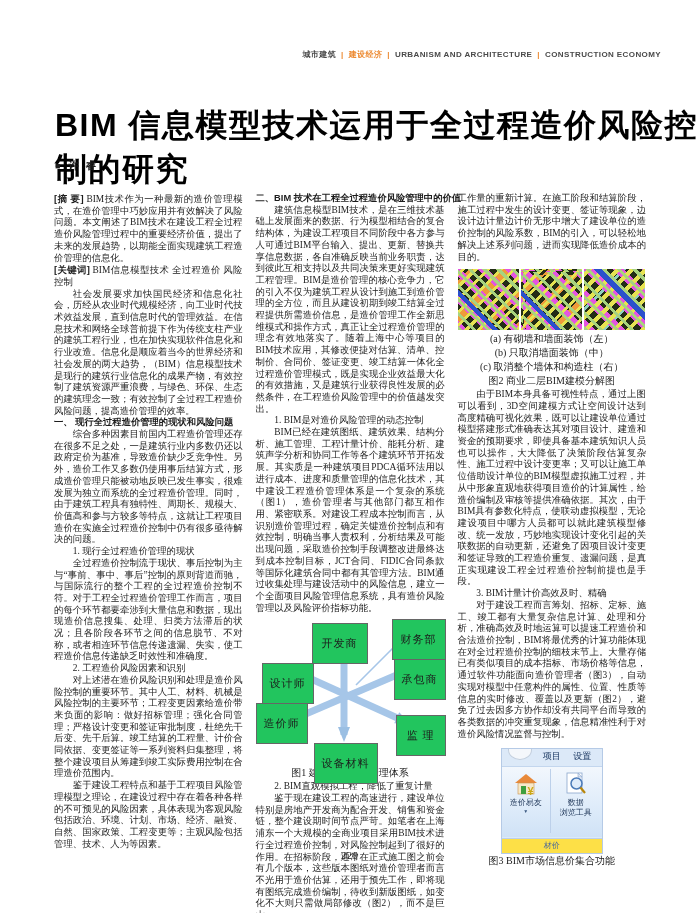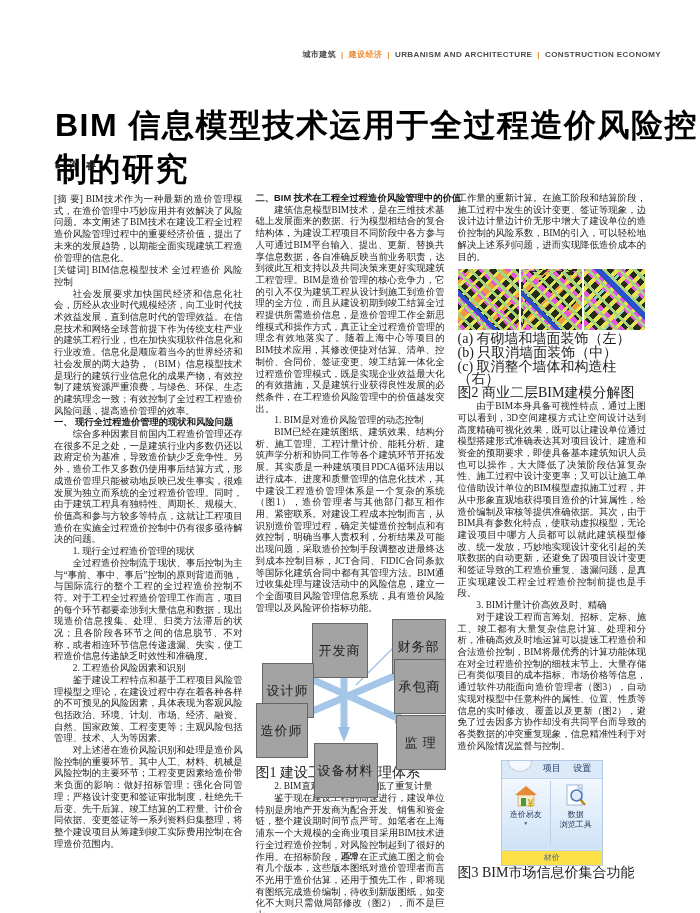--- a/index.html
+++ b/index.html
@@ -22,28 +22,28 @@
   
   .columns{position:absolute;left:54px;top:181px;width:592px;display:flex;gap:13px;}
   .col{width:189px;font-size:9.4px;line-height:11.7px;text-align:justify;}
   p.body{margin:0;text-indent:2em;}
   p.noindent{margin:0;text-indent:0;}
   .h-sec{font-family:"Liberation Sans",sans-serif;font-weight:bold;font-size:9.3px;
          margin:0;white-space:nowrap;letter-spacing:0;}
   .h-sub{margin:0;text-indent:2em;}
   .abs{margin:0 0 13px 0;}
   .kw{margin:0 0 15px 0;}
-  .lbl{font-family:"Liberation Sans",sans-serif;font-weight:normal;}
+  .lbl{font-family:"Liberation Sans",sans-serif;font-weight:bold;}
 
   
   .fig1{position:relative;width:189px;height:146px;margin:5px 0 2px 0;}
   .fig1 svg{position:absolute;left:0;top:0;}
-  .f1box{position:absolute;background:#a3a3a3;border:1px solid #666;font-size:13px;
-         line-height:1;padding:20px 0;text-align:center;letter-spacing:1px;}
-  .figcap{text-align:left;font-size:14px;line-height:12px;margin:1px 0 2px 0;text-indent:0;}
+  .f1box{position:absolute;background:#22c55e;border:1px solid #666;font-size:11px;
+         line-height:1;padding:14px 0;text-align:center;letter-spacing:1px;}
+  .figcap{text-align:center;font-size:10px;line-height:12px;margin:1px 0 2px 0;text-indent:0;}
 
   
   .fig2row{display:flex;gap:2px;margin:6px 0 3px 0;}
   .bim{width:61px;height:61px;background-color:#232c16;
     background-image:
       linear-gradient(45deg,transparent 28%,#2b50cc 28%,#2b50cc 33%,transparent 33%),
       repeating-linear-gradient(45deg,#a8d37f 0 3px,transparent 3px 10px),
       repeating-linear-gradient(-45deg,#e6e352 0 3px,transparent 3px 9px),
       repeating-linear-gradient(45deg,#e455e0 0 7px,transparent 7px 19px),
       repeating-linear-gradient(-45deg,#ef9b3a 0 6px,transparent 6px 24px);}
@@ -96,22 +96,22 @@
 
     <div class="col">
       <p class="abs noindent"><span class="lbl">[摘  要]</span> <span>BIM技术作为一种最新的造价管理模式，在造价管理中巧妙应用并有效解决了风险问题。本文阐述了BIM技术在建设工程全过程造价风险管理过程中的重要经济价值，提出了未来的发展趋势，以期能全面实现建筑工程造价管理的信息化。</span></p>
       <p class="kw noindent"><span class="lbl">[关键词]</span> <span>BIM信息模型技术  全过程造价  风险控制</span></p>
       <p class="body">社会发展要求加快国民经济和信息化社会，历经从农业时代规模经济，向工业时代技术效益发展，直到信息时代的管理效益。在信息技术和网络全球普前提下作为传统支柱产业的建筑工程行业，也在加快实现软件信息化和行业改造。信息化是顺应着当今的世界经济和社会发展的两大趋势，（BIM）信息模型技术是现行的建筑行业信息化的成果产物，有效控制了建筑资源严重浪费，与绿色、环保、生态的建筑理念一致；有效控制了全过程工程造价风险问题，提高造价管理的效率。</p>
       <p class="h-sec">一、 现行全过程造价管理的现状和风险问题</p>
       <p class="body">综合多种因素目前国内工程造价管理还存在很多不足之处，一是建筑行业内多数仍还以政府定价为基准，导致造价缺少乏竞争性。另外，造价工作又多数仍使用事后结算方式，形成造价管理只能被动地反映已发生事实，很难发展为独立而系统的全过程造价管理。同时，由于建筑工程具有独特性、周期长、规模大、价值高和参与方较多等特点，这就让工程项目造价在实施全过程造价控制中仍有很多亟待解决的问题。</p>
       <p class="h-sub">1. 现行全过程造价管理的现状</p>
       <p class="body">全过程造价控制流于现状、事后控制为主与“事前、事中、事后”控制的原则背道而驰，与国际流行的整个工程的全过程造价控制不符。对于工程全过程造价管理工作而言，项目的每个环节都要牵涉到大量信息和数据，现出现造价信息搜集、处理、归类方法滞后的状况；且各阶段各环节之间的信息脱节、不对称，或者相连环节信息传递遗漏、失实，使工程造价信息传递缺乏时效性和准确度。</p>
       <p class="h-sub">2. 工程造价风险因素和识别</p>
+      <p class="body">对上述潜在造价风险识别和处理是造价风险控制的重要环节。其中人工、材料、机械是风险控制的主要环节；工程变更因素给造价带来负面的影响：做好招标管理；强化合同管理；严格设计变更和签证审批制度，杜绝先干后变、先干后算。竣工结算的工程量、计价合同依据、变更签证等一系列资料归集整理，将整个建设项目从筹建到竣工实际费用控制在合理造价范围内。</p>
       <p class="body">鉴于建设工程特点和基于工程项目风险管理模型之理论，在建设过程中存在着各种各样的不可预见的风险因素，具体表现为客观风险包括政治、环境、计划、市场、经济、融资、自然、国家政策、工程变更等；主观风险包括管理、技术、人为等因素。</p>
-      <p class="body">对上述潜在造价风险识别和处理是造价风险控制的重要环节。其中人工、材料、机械是风险控制的主要环节；工程变更因素给造价带来负面的影响：做好招标管理；强化合同管理；严格设计变更和签证审批制度，杜绝先干后变、先干后算。竣工结算的工程量、计价合同依据、变更签证等一系列资料归集整理，将整个建设项目从筹建到竣工实际费用控制在合理造价范围内。</p>
     </div>
 
     <div class="col">
       <p class="h-sec">二、BIM 技术在工程全过程造价风险管理中的价值</p>
       <p class="body">建筑信息模型BIM技术，是在三维技术基础上发展面来的数据、行为模型相结合的复合结构体，为建设工程项目不同阶段中各方参与人可通过BIM平台输入、提出、更新、替换共享信息数据，各自准确反映当前业务职责，达到彼此互相支持以及共同决策来更好实现建筑工程管理。BIM是造价管理的核心竞争力，它的引入不仅为建筑工程从设计到施工到造价管理的全方位，而且从建设初期到竣工结算全过程提供所需造价信息，是造价管理工作全新思维模式和操作方式，真正让全过程造价管理的理念有效地落实了。随着上海中心等项目的BIM技术应用，其修改便捷对估算、清单、控制价、合同价、签证变更、竣工结算一体化全过程造价管理模式，既是实现企业效益最大化的有效措施，又是建筑行业获得良性发展的必然条件，在工程造价风险管理中的价值越发突出。</p>
       <p class="h-sub">1. BIM是对造价风险管理的动态控制</p>
       <p class="body">BIM已经在建筑图纸、建筑效果、结构分析、施工管理、工程计量计价、能耗分析、建筑声学分析和协同工作等各个建筑环节开拓发展。其实质是一种建筑项目PDCA循环法用以进行成本、进度和质量管理的信息化技术，其中建设工程造价管理体系是一个复杂的系统（图1），造价管理者与其他部门都互相作用、紧密联系。对建设工程成本控制而言，从识别造价管理过程，确定关键造价控制点和有效控制，明确当事人责权利，分析结果及可能出现问题，采取造价控制手段调整改进最终达到成本控制目标，JCT合同、FIDIC合同条款等国际化建筑合同中都有其管理方法。BIM通过收集处理与建设活动中的风险信息，建立一个全面项目风险管理信息系统，具有造价风险管理以及风险评价指标功能。</p>
 
       <div class="fig1">
         <svg width="189" height="146" viewBox="0 0 189 146">

